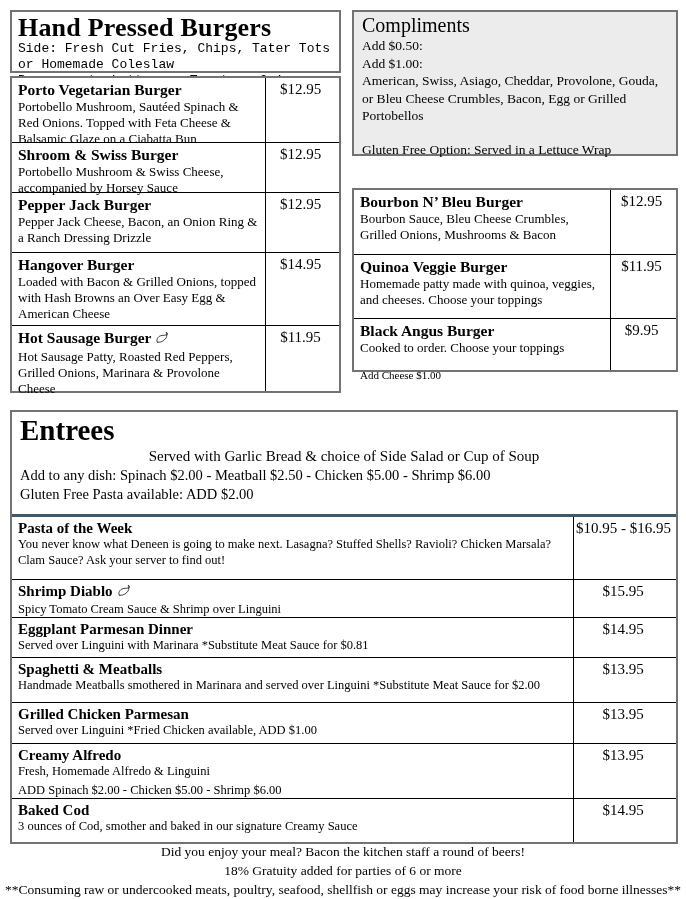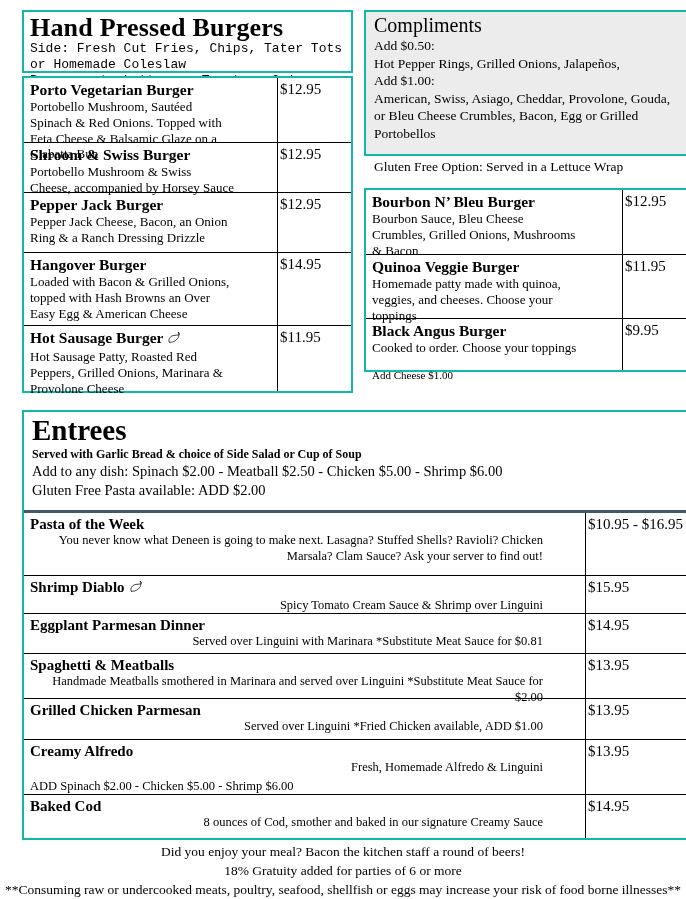--- a/index.html
+++ b/index.html
@@ -3,58 +3,58 @@
 <meta charset="utf-8">
 <style>
   * { margin:0; padding:0; box-sizing:border-box; }
   html,body { background:#fff; }
   .page {
     position:relative; width:686px; height:899px; background:#ffffff;
     font-family:"Liberation Serif", serif; color:#000;
     overflow:hidden;
   }
   
-  .box { border:2px solid #14b8a6; background:#fff; position:absolute;margin-left:12px; }
+  .box { border:2px solid #737373; background:#fff; position:absolute; }
 
   #burgers-header { left:10px; top:10px; width:331px; height:63px; padding:2px 6px 3px; }
   #burgers-header .big-title { font-size:26px; font-weight:bold; line-height:1.05; letter-spacing:.2px; }
   #burgers-header .sub { font-size:13px; line-height:1.22;font-family:Liberation Mono, monospace; }
 
   #left-table { left:10px; top:76px; width:331px; }
   #right-table { left:352px; top:188px; width:326px; }
   #entrees-box { left:10px; top:410px; width:668px; }
 
   #compliments { left:352px; top:10px; width:326px; height:146px; background:#ececec; padding:1px 8px; }
   #compliments .comp-title { font-size:20px; line-height:1.2; }
   #compliments .comp-line { font-size:13.5px; line-height:1.3; }
   #compliments .comp-gap { margin-top:16px; }
 
   
-  .row { display:flex; align-items:stretch;gap:36px; }
+  .row { display:flex; align-items:stretch; }
   .row + .row { border-top:1px solid #000; }
   .row-main { flex:1; padding:3px 6px 2px; }
-  .row-price { border-left:1px solid #000; text-align:left; padding:3px 6px 0 2px; font-size:15px; white-space:nowrap; }
+  .row-price { border-left:1px solid #000; text-align:center; padding:3px 6px 0 2px; font-size:15px; white-space:nowrap; }
   #left-table .row-price { width:74px; }
   #right-table .row-price { width:66px; }
   #entrees-box .row-price { width:103px; }
 
   .item-name { font-size:15.5px; font-weight:bold; line-height:1.15; }
   .item-desc { font-size:13px; line-height:1.22; }
   .item-note { font-size:11px; line-height:1.22; margin-top:13px; }
 
   .pepper { display:inline-block; vertical-align:-2px; margin-left:4px; }
 
   
   #entrees-header { padding:3px 8px 10px; }
   #entrees-header .big-title { font-size:29px; font-weight:bold; line-height:1.1; }
-  #entrees-header .sub-bold { font-size:12px; font-weight:bold; line-height:1.3; }
+  #entrees-header .sub-bold { font-size:15px; font-weight:normal; line-height:1.3;text-align:center; }
   #entrees-header .sub { font-size:14.5px; line-height:1.3; }
   .thick-divider { border-top:3px solid #41576a; }
   #entrees-box .item-name { font-size:15px; }
-  #entrees-box .item-desc { font-size:12.5px;text-align:right; }
+  #entrees-box .item-desc { font-size:12.5px; }
   #entrees-box .item-desc2 { font-size:12.5px; line-height:1.3; margin-top:2px; }
 
   
   #footer { position:absolute; left:0; top:843px; width:686px; text-align:center; }
   #footer div { font-size:13.5px; line-height:1.4; }
 </style>
 </head>
 <body>
 
 <div class="page">
@@ -108,21 +108,20 @@
         <div class="item-desc">Hot Sausage Patty, Roasted Red Peppers, Grilled Onions, Marinara &amp; Provolone Cheese</div>
       </div>
       <div class="row-price">$11.95</div>
     </div>
 
   </div>
 
   <div class="box" id="compliments">
     <div class="comp-title">Compliments</div>
     <div class="comp-line">Add $0.50:</div>
-    <div class="comp-line">Hot Pepper Rings, Grilled Onions, Jalapeños,</div>
     <div class="comp-line">Add $1.00:</div>
     <div class="comp-line">American, Swiss, Asiago, Cheddar, Provolone, Gouda, or Bleu Cheese Crumbles, Bacon, Egg or Grilled Portobellos</div>
     <div class="comp-line comp-gap">Gluten Free Option: Served in a Lettuce Wrap</div>
   </div>
 
   <div class="box" id="right-table">
 
     <div class="row" style="height:64px">
       <div class="row-main">
         <div class="item-name">Bourbon N’ Bleu Burger</div>
@@ -209,21 +208,21 @@
         <div class="item-name">Creamy Alfredo</div>
         <div class="item-desc">Fresh, Homemade Alfredo &amp; Linguini</div>
         <div class="item-desc2">ADD Spinach $2.00 - Chicken $5.00 - Shrimp $6.00</div>
       </div>
       <div class="row-price">$13.95</div>
     </div>
 
     <div class="row" style="height:44px">
       <div class="row-main">
         <div class="item-name">Baked Cod</div>
-        <div class="item-desc">8 ounces of Cod, smother and baked in our signature Creamy Sauce</div>
+        <div class="item-desc">3 ounces of Cod, smother and baked in our signature Creamy Sauce</div>
       </div>
       <div class="row-price">$14.95</div>
     </div>
 
   </div>
 
   <div id="footer">
     <div>Did you enjoy your meal? Bacon the kitchen staff a round of beers!</div>
     <div>18% Gratuity added for parties of 6 or more</div>
     <div>**Consuming raw or undercooked meats, poultry, seafood, shellfish or eggs may increase your risk of food borne illnesses**</div>

